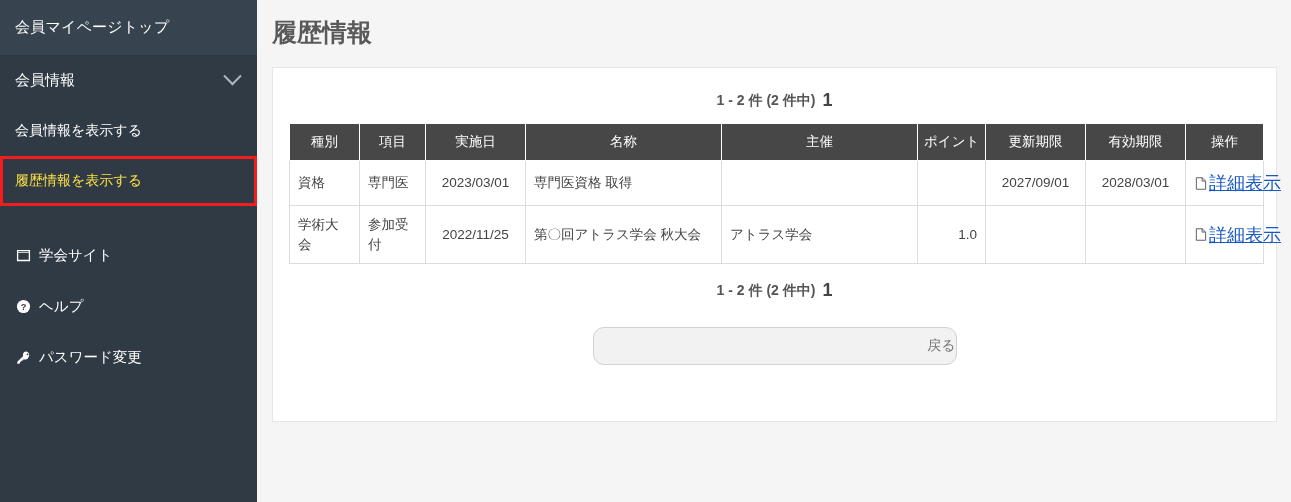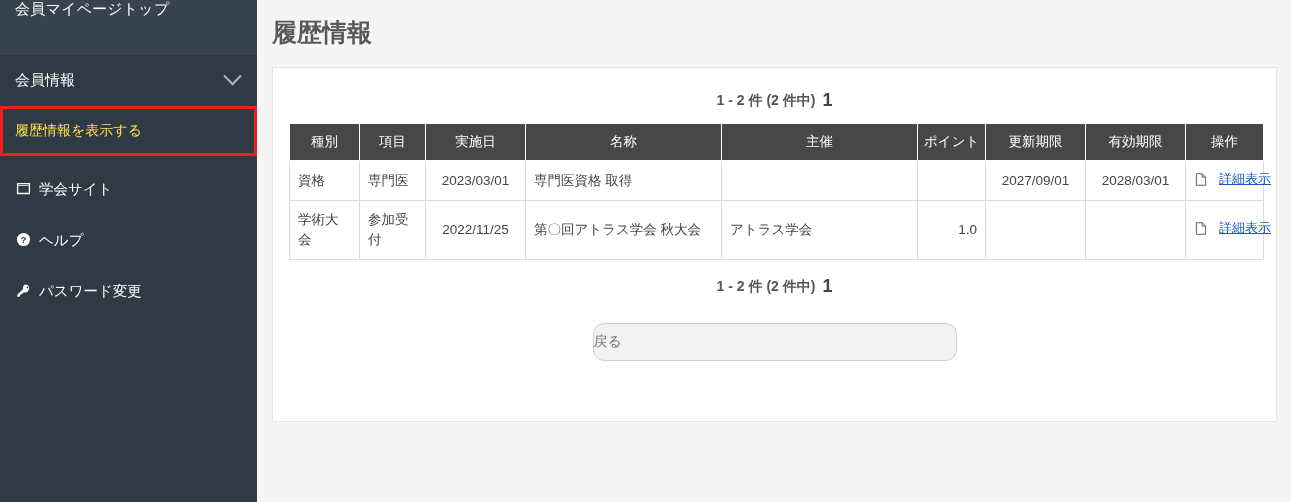--- a/index.html
+++ b/index.html
@@ -20,21 +20,21 @@
     min-width: 257px;
     height: 502px;
     background: #2f3a44;
     color: #ffffff;
     position: relative;
   }
   .side-top {
     height: 54px;
     background: #374450;
     display: flex;
-    align-items: flex-start;
+    align-items: center;
     padding: 0 0 0 15px;
     font-size: 15px;
     color: #ffffff;
     letter-spacing: .2px;
   }
   .side-group {
     height: 52px;
     display: flex;
     align-items: center;
     justify-content: space-between;
@@ -60,20 +60,21 @@
   }
   .side-sub.active {
     color: #fde047;
     outline: 3px solid #f41d1d;
     outline-offset: -3px;
   }
   .side-gap { height: 24px; }
   .side-link {
     height: 51px;
     display: flex;
+    align-items: center;
     gap: 7px;
     padding: 0 15px;
     font-size: 14.5px;
     color: #ffffff;
   }
   .ico { width: 17px; height: 17px; display: inline-flex; align-items: center; justify-content: center; flex: 0 0 17px; }
   .ico svg { display: block; }
 
   
   .main {
@@ -140,57 +141,60 @@
     color: #444444;
     vertical-align: middle;
     line-height: 1.45;
   }
   td.c { text-align: center; }
   td.r { text-align: right; }
   td.l { text-align: left; }
   .detail-link {
     color: #1758c4;
     text-decoration: underline;
-    font-size: 13px;
+    font-size: 18px;
     display: inline-flex;
     align-items: center;
-    gap: 12px;
+    gap: 2px;
     white-space: nowrap;
   }
   .btn-row { text-align: center; padding-top: 26px; }
   .btn-back {
     display: inline-block;
     width: 364px;
     padding: 9px 0;
     background: #f2f2f2;
     border: 1px solid #d2d2d2;
     border-radius: 11px;
     color: #777777;
     font-size: 14px;
-    text-align: left;
+    text-align: right;
     cursor: pointer;
     font-family: "Liberation Sans", "DejaVu Sans", sans-serif;
   }
 </style>
 </head>
 <body>
 
 <div class="app">
 
   <nav class="sidebar">
 
     <div class="side-top">
       <span>会員マイページトップ</span>
     </div>
 
     <div class="side-group">
       <span>会員情報</span>
       <span class="chev"></span>
     </div>
 
+    <div class="side-sub">
+      <span>会員情報を表示する</span>
+    </div>
 
     <div class="side-sub active">
       <span>履歴情報を表示する</span>
     </div>
 
     <div class="side-gap"></div>
 
     <div class="side-link">
       <span class="ico">
         <svg width="15" height="15" viewBox="0 0 16 16" fill="#ffffff">

